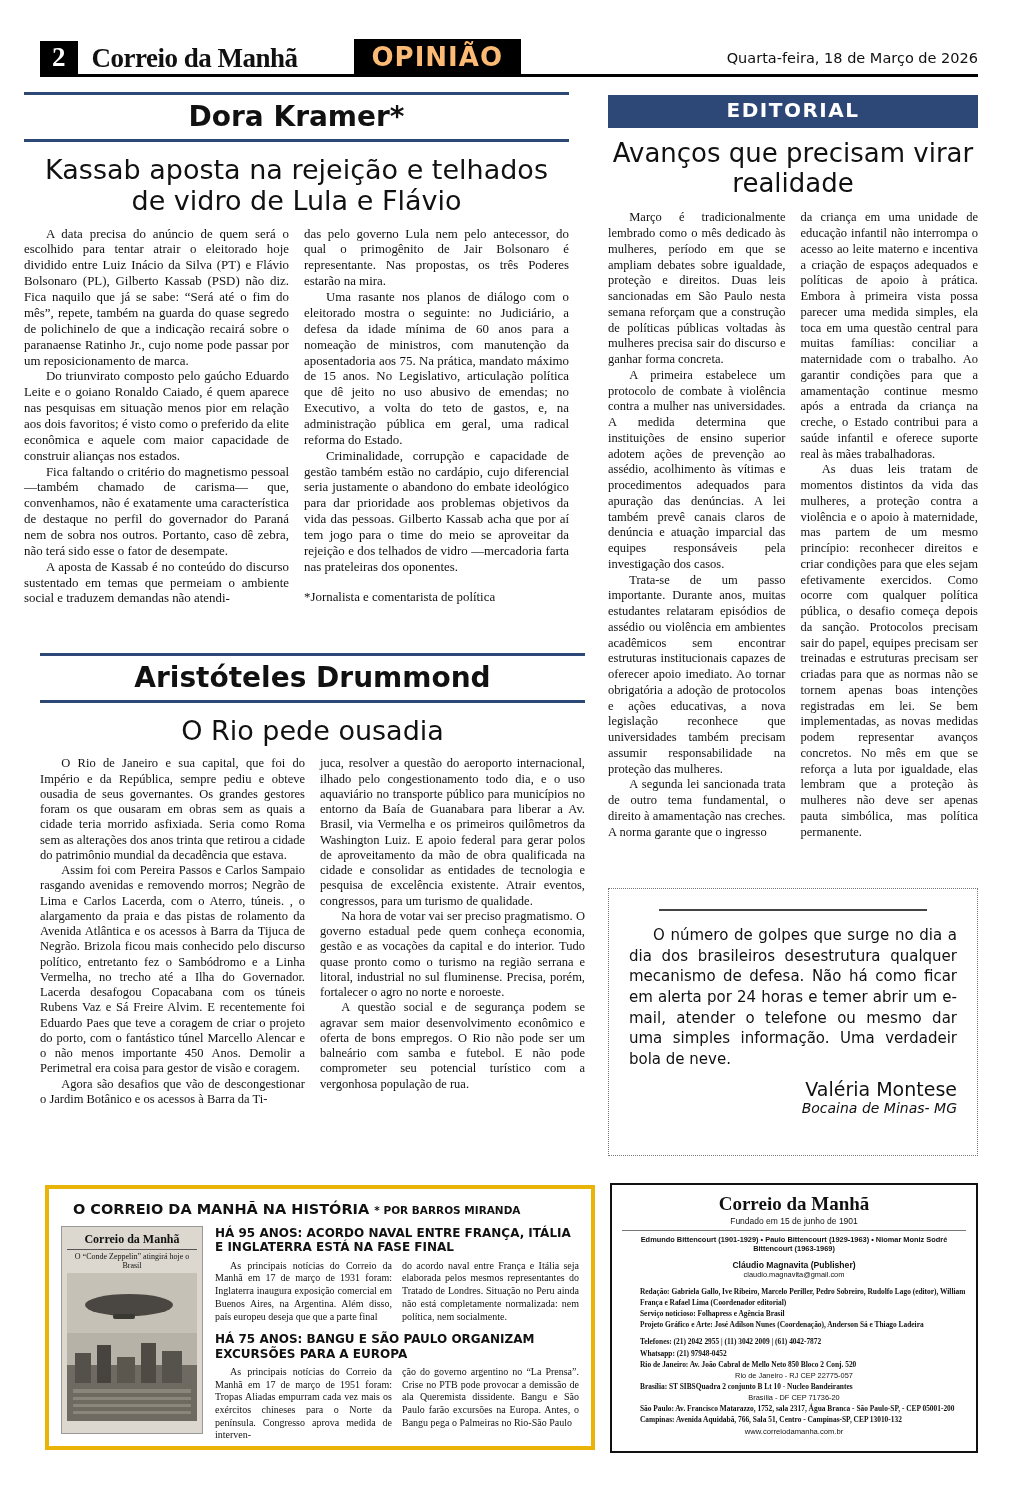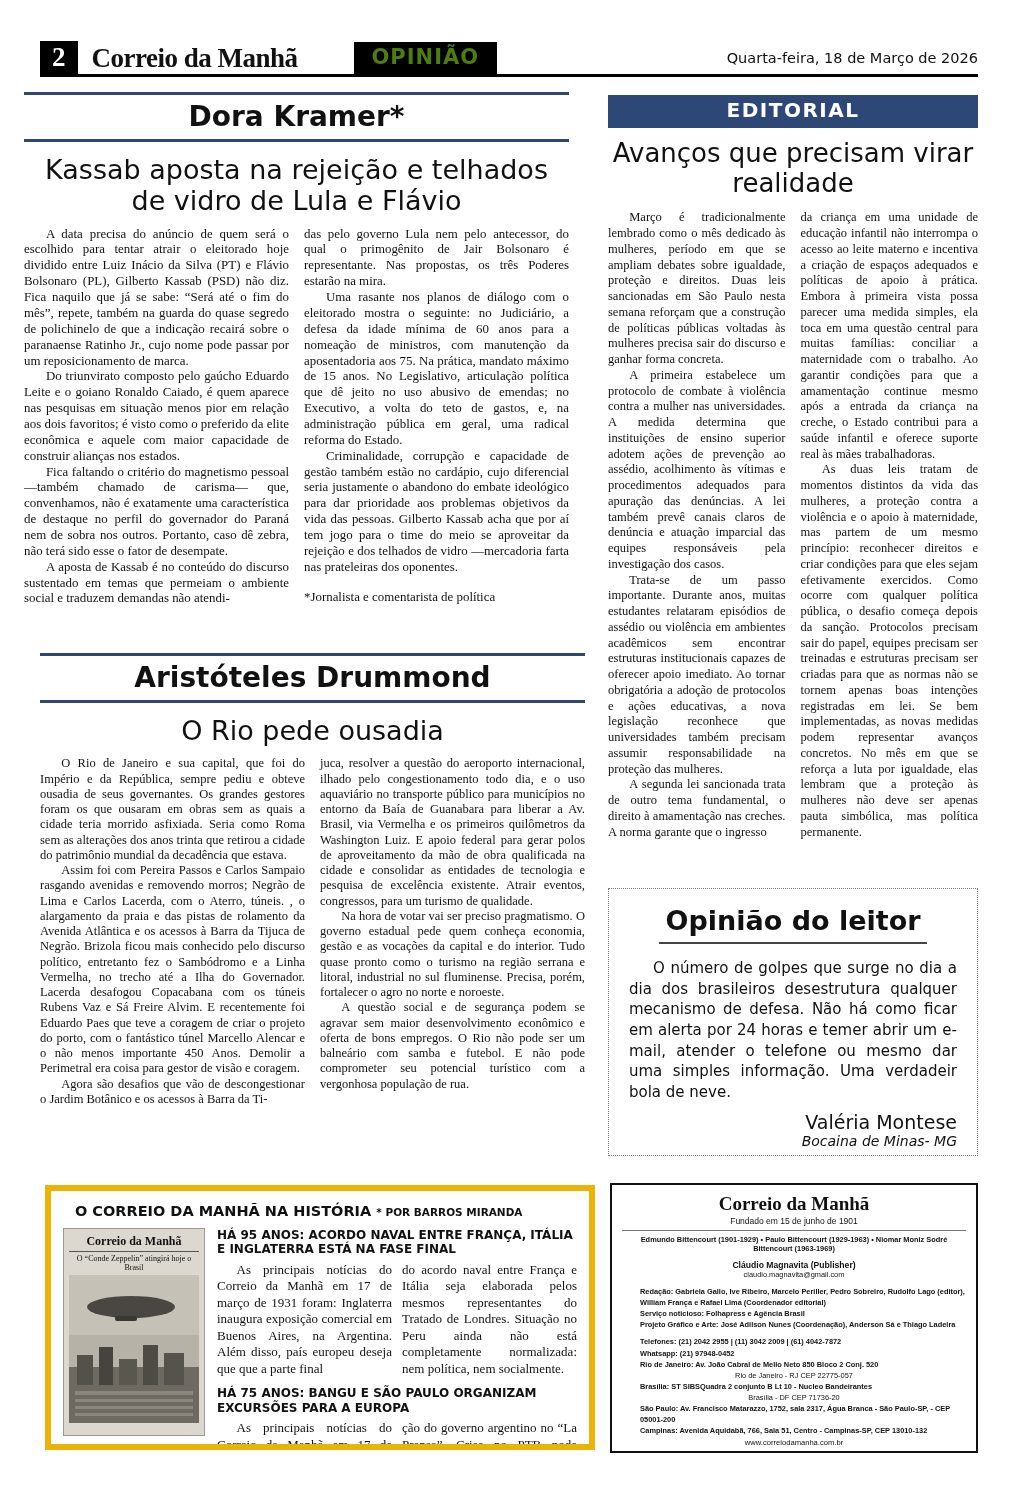--- a/index.html
+++ b/index.html
@@ -4,22 +4,22 @@
 <style>
   html,body{margin:0;padding:0;background:#e8e8e8;}
   .page{position:relative;width:1010px;height:1488px;background:#ffffff;margin:0 auto;
         font-family:"Liberation Serif",serif;color:#111;overflow:hidden;}
   
   .hdr{position:absolute;top:40px;left:40px;right:32px;height:36px;display:flex;align-items:center;}
   .hdr-rule{position:absolute;top:74px;left:40px;right:32px;height:3px;background:#000;}
   .pagenum{background:#000;color:#fff;font-family:"Liberation Serif",serif;font-weight:bold;
            font-size:27px;padding:1px 12px 3px;margin-right:14px;}
   .mast-title{font-family:"Liberation Serif",serif;font-weight:bold;font-size:27px;letter-spacing:-0.5px;margin-right:56px;}
-  .section-tag{background:#000;color:#4d7c0f;font-family:"DejaVu Sans",sans-serif;font-weight:bold;
-           font-size:21px;letter-spacing:1px;padding:3px 18px 5px;}
+  .section-tag{background:#000;color:#fdba74;font-family:"DejaVu Sans",sans-serif;font-weight:bold;
+           font-size:26px;letter-spacing:1px;padding:3px 18px 5px;}
   .hdr-date{margin-left:auto;font-family:"DejaVu Sans",sans-serif;font-size:14.5px;}
   
   .navy-rule{height:3px;background:#2d4777;}
   .author-name{font-family:"DejaVu Sans",sans-serif;font-weight:bold;font-size:28px;text-align:center;
            margin:5px 0 6px;}
   .headline{font-family:"DejaVu Sans",sans-serif;font-weight:400;font-size:27px;line-height:1.16;
            text-align:center;margin:12px 0 10px;}
   .cols{display:flex;gap:15px;}
   .col{flex:1;min-width:0;}
   .body-serif p{margin:0;text-align:justify;text-indent:1.7em;hyphens:auto;}
@@ -38,49 +38,49 @@
   
   .reader-box{position:absolute;top:888px;left:608px;width:370px;height:268px;border:1px dotted #777;
           box-sizing:border-box;padding:14px 20px;font-family:"DejaVu Sans",sans-serif;overflow:hidden;}
   .reader-title{font-weight:bold;font-size:27px;text-align:center;margin:2px 0 0;}
   .reader-title-rule{height:2px;background:#444;width:82%;margin:6px auto 14px;}
   .letter-title{font-weight:bold;font-size:18px;margin:0 0 12px;}
   .letter-body{font-size:15px;line-height:1.38;text-align:justify;text-indent:1.6em;margin:0;}
   .letter-author{font-size:19px;text-align:right;margin:8px 0 0;}
   .letter-loc{font-size:14px;font-style:italic;text-align:right;margin:0;}
   
-  .history-box{position:absolute;top:1185px;left:45px;width:550px;height:265px;border:6px solid #eab308;
+  .history-box{position:absolute;top:1185px;left:45px;width:550px;height:265px;border:4px solid #eab308;
           box-sizing:border-box;padding:8px 12px;overflow:hidden;}
   .history-title-row{font-family:"DejaVu Sans",sans-serif;margin:2px 0 8px;padding-left:12px;}
   .history-title{font-weight:bold;font-size:14.5px;}
   .history-byline{font-weight:bold;font-size:10.5px;}
   .history-flex{display:flex;gap:12px;}
   .clipping{width:142px;flex:0 0 142px;border:1px solid #999;background:#dcd8cf;box-sizing:border-box;
           padding:5px 5px;height:208px;}
   .clip-mast{font-family:"Liberation Serif",serif;font-weight:bold;font-size:12px;text-align:center;
           border-bottom:1px solid #555;padding-bottom:2px;margin-bottom:2px;}
   .clip-head{font-family:"Liberation Serif",serif;font-size:8px;text-align:center;margin-bottom:3px;}
   .clip-img{width:100%;height:148px;display:block;}
   .stories{flex:1;min-width:0;}
   .story-head{font-family:"DejaVu Sans",sans-serif;font-weight:bold;font-size:12px;line-height:1.2;
           margin:0 0 5px;}
   .story-cols{display:flex;gap:10px;margin-bottom:9px;}
-  .story-cols .col p{margin:0;font-size:13px;line-height:1.27;text-align:justify;text-indent:1.5em;hyphens:auto;}
+  .story-cols .col p{margin:0;font-size:10px;line-height:1.27;text-align:justify;text-indent:1.5em;hyphens:auto;}
   .story-cols .col p.cont{text-indent:0;}
   
   .masthead-box{position:absolute;top:1183px;left:610px;width:368px;height:270px;border:2px solid #111;
           box-sizing:border-box;padding:8px 10px;font-family:"Liberation Sans",sans-serif;overflow:hidden;}
   .mb-title{font-family:"Liberation Serif",serif;font-weight:bold;font-size:19px;text-align:center;margin:0;}
   .mb-founded{font-size:8.5px;text-align:center;margin:1px 0 4px;}
   .mb-founders{font-size:7.4px;font-weight:bold;text-align:center;border-top:1px solid #777;
           padding-top:4px;margin:0 0 7px;}
   .mb-pub{font-size:8.6px;font-weight:bold;text-align:center;margin:0;}
   .mb-email{font-size:7.4px;text-align:center;margin:0 0 7px;}
   .mb-line{font-size:7.4px;line-height:1.5;margin:0 0 0 18px;}
-  .mb-line.b{font-weight:600;}
+  .mb-line.b{font-weight:600;font-family:Liberation Serif, serif;}
   .mb-line.center{text-align:center;margin:0;}
   .mb-gap{height:6px;}
   .mb-site{font-size:7.6px;text-align:center;margin:2px 0 8px;}
 </style>
 </head>
 <body>
 
 <div class="page">
 
   <div class="hdr">
@@ -142,21 +142,20 @@
         <p>A segunda lei sancionada trata de outro tema fundamental, o direito à amamentação nas creches. A norma garante que o ingresso</p>
       </div>
       <div class="col">
         <p class="cont">da criança em uma unidade de educação infantil não interrompa o acesso ao leite materno e incentiva a criação de espaços adequados e políticas de apoio à prática. Embora à primeira vista possa parecer uma medida simples, ela toca em uma questão central para muitas famílias: conciliar a maternidade com o trabalho. Ao garantir condições para que a amamentação continue mesmo após a entrada da criança na creche, o Estado contribui para a saúde infantil e oferece suporte real às mães trabalhadoras.</p>
         <p>As duas leis tratam de momentos distintos da vida das mulheres, a proteção contra a violência e o apoio à maternidade, mas partem de um mesmo princípio: reconhecer direitos e criar condições para que eles sejam efetivamente exercidos. Como ocorre com qualquer política pública, o desafio começa depois da sanção. Protocolos precisam sair do papel, equipes precisam ser treinadas e estruturas precisam ser criadas para que as normas não se tornem apenas boas intenções registradas em lei. Se bem implementadas, as novas medidas podem representar avanços concretos. No mês em que se reforça a luta por igualdade, elas lembram que a proteção às mulheres não deve ser apenas pauta simbólica, mas política permanente.</p>
       </div>
     </div>
   </div>
 
   <div class="reader-box">
-    <div class="reader-title">Opinião do leitor</div>
     <div class="reader-title-rule"></div>
     <p class="letter-body">O número de golpes que surge no dia a dia dos brasileiros desestrutura qualquer mecanismo de defesa. Não há como ficar em alerta por 24 horas e temer abrir um e-mail, atender o telefone ou mesmo dar uma simples informação. Uma verdadeir bola de neve.</p>
     <p class="letter-author">Valéria Montese</p>
     <p class="letter-loc">Bocaina de Minas- MG</p>
   </div>
 
   <div class="history-box">
     <div class="history-title-row">
       <span class="history-title">O CORREIO DA MANHÃ NA HISTÓRIA</span>
       <span class="history-byline">* POR BARROS MIRANDA</span>

